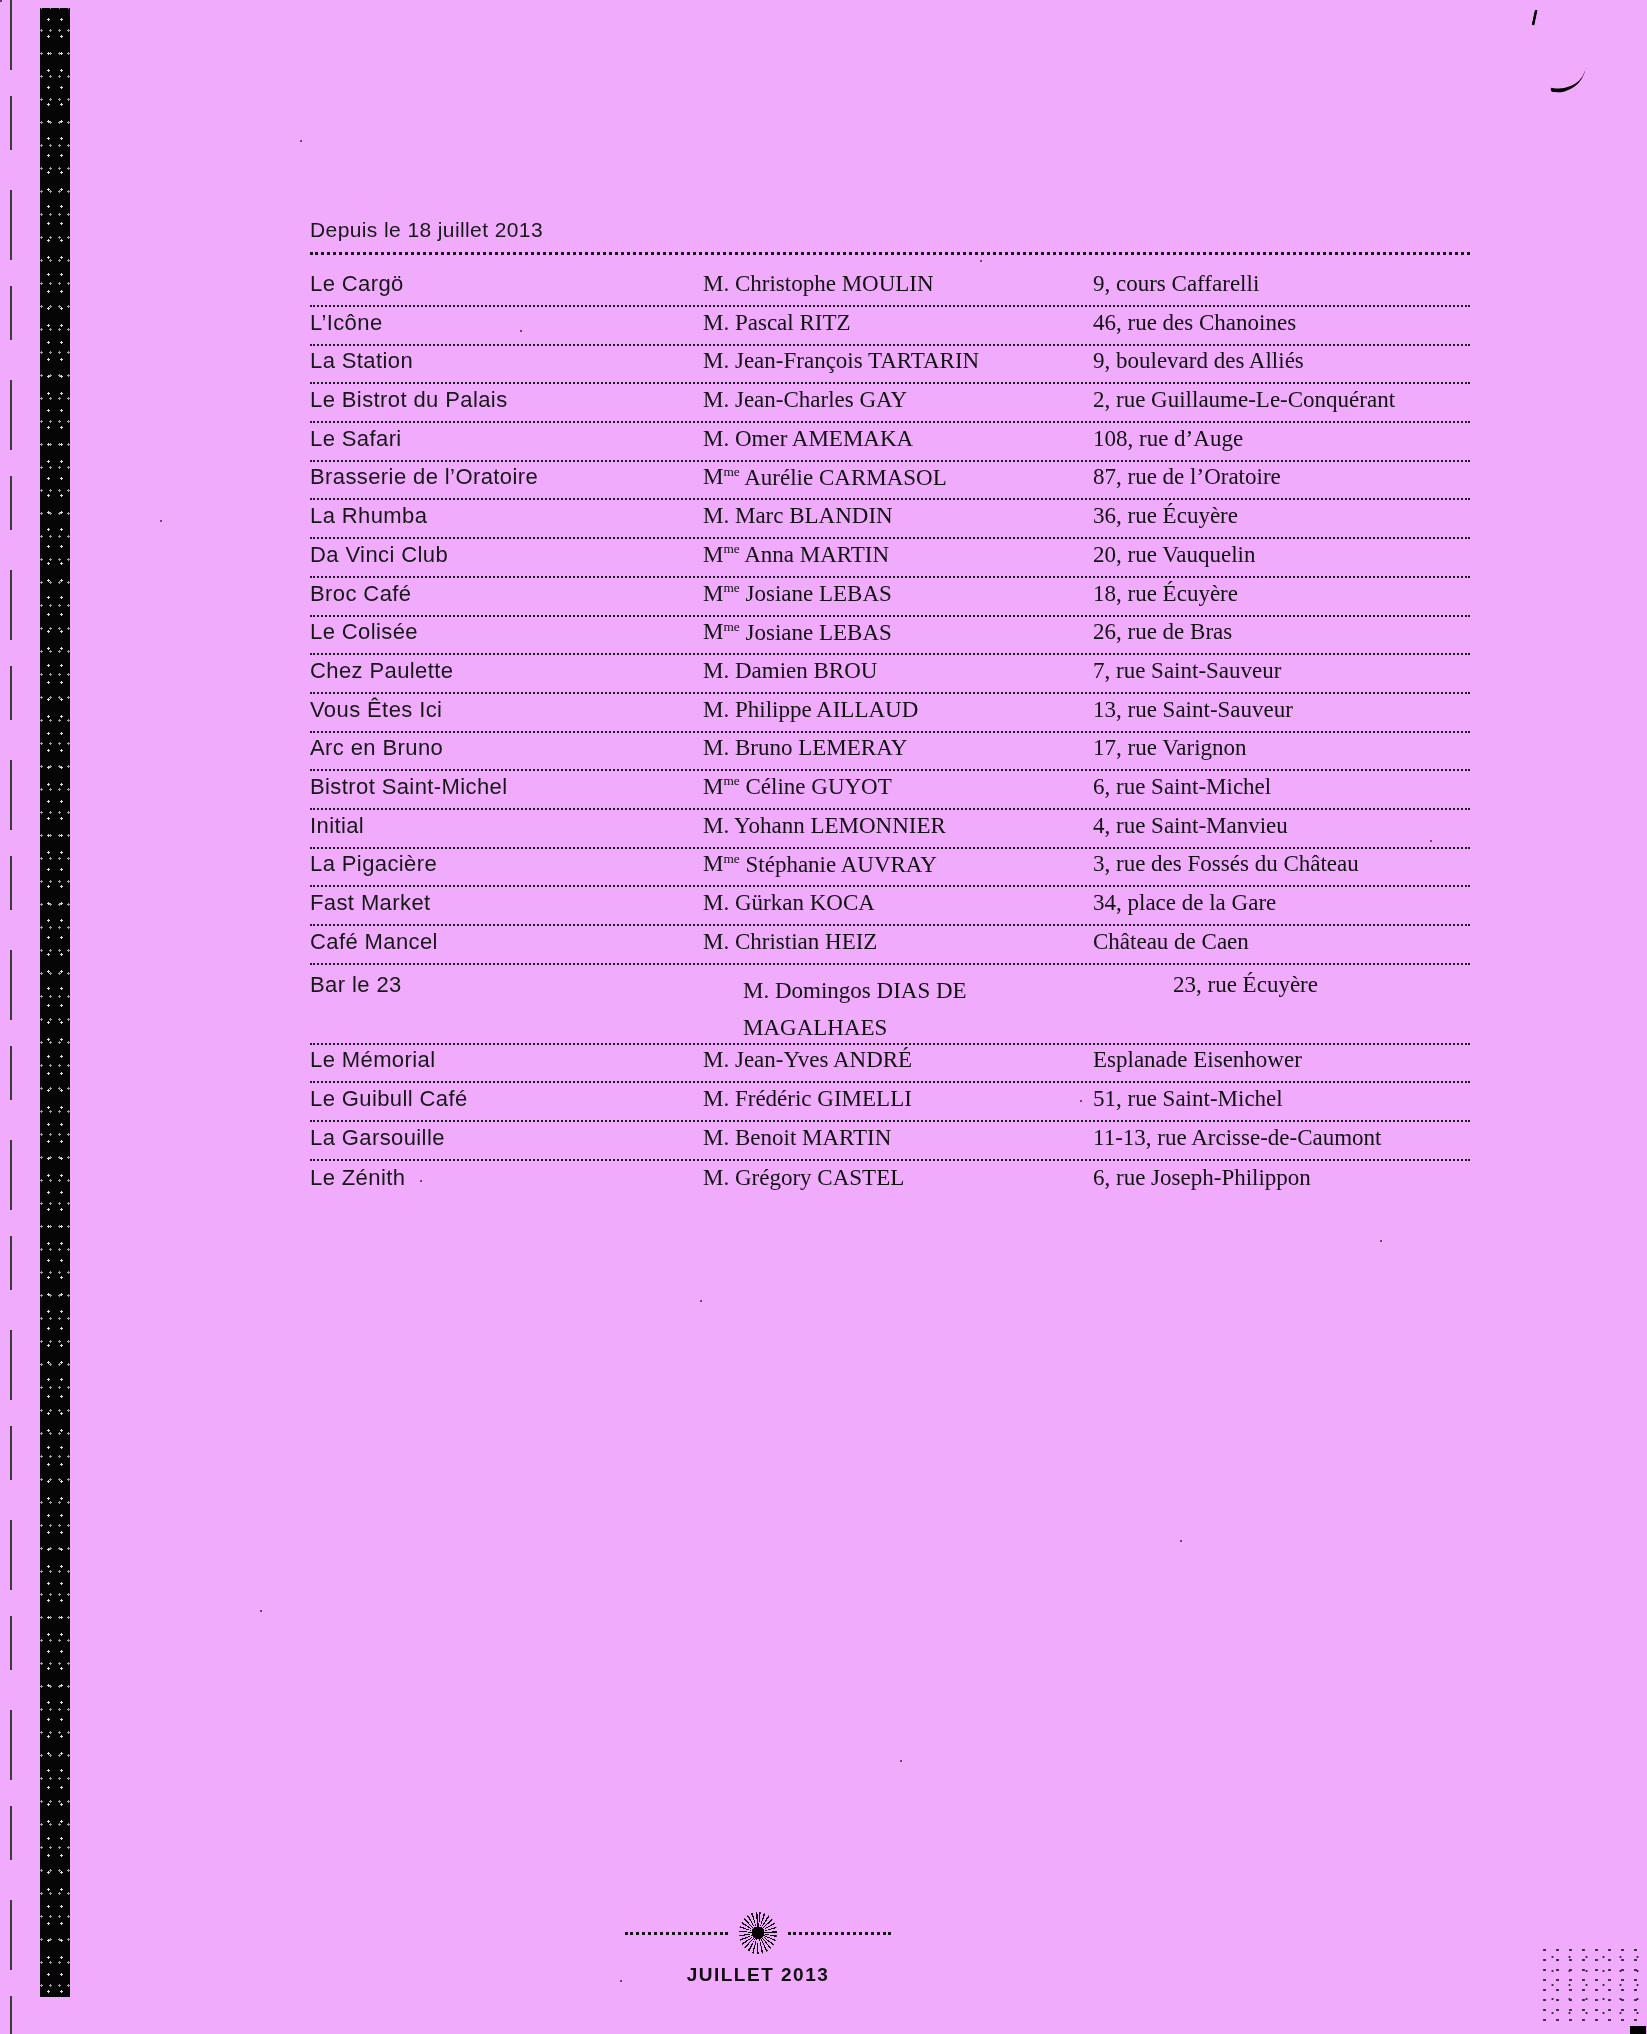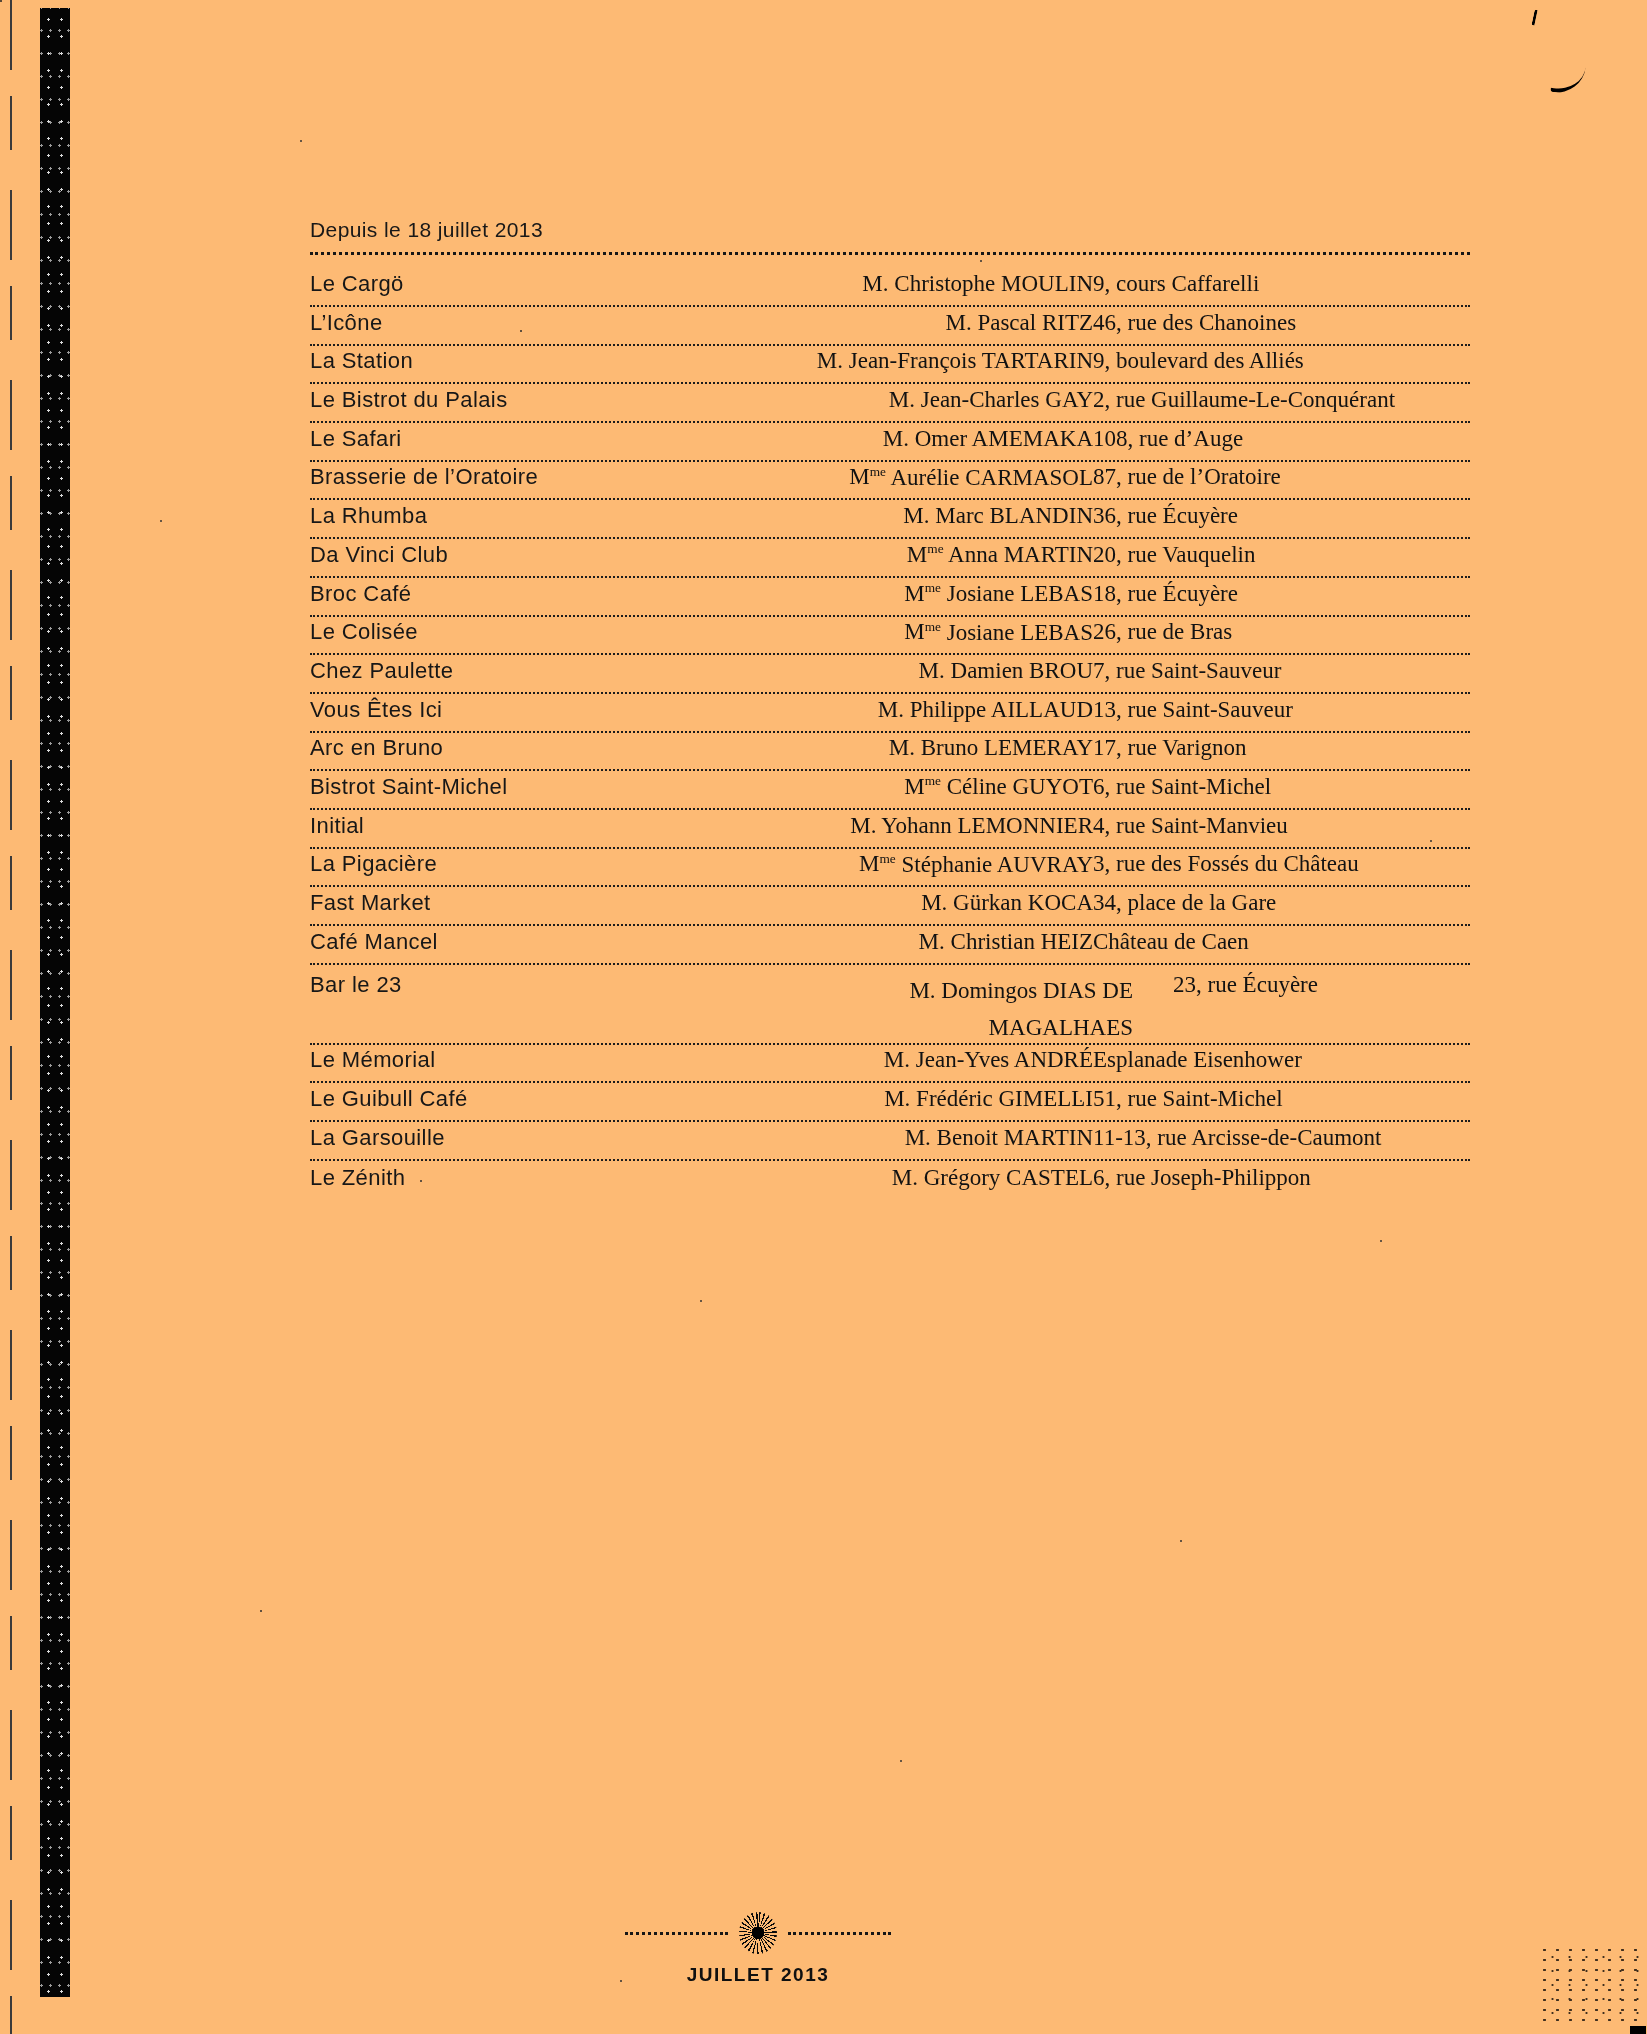--- a/index.html
+++ b/index.html
@@ -1,18 +1,18 @@
 <!DOCTYPE html>
 <html><head>
 <meta charset="utf-8">
 <style>
   html,body { margin:0; padding:0; background:#888; }
   .page {
     position:relative; width:1647px; height:2034px;
-    background:#fdba74; overflow:hidden;
+    background:#f0abfc; overflow:hidden;
     font-family:"Liberation Sans", sans-serif;
     color:#141414;
   }
 
   
   .binding-hairline {
     position:absolute; left:10px; top:0; width:2px; height:2034px;
     background:repeating-linear-gradient(to bottom,
       #3a3a3a 0 70px, transparent 70px 96px,
       #3a3a3a 96px 150px, transparent 150px 190px);
@@ -67,21 +67,21 @@
   }
   .row:first-child { height:55px; }
   .row:last-child { border-bottom:none; }
   .cell { padding-bottom:8px; box-sizing:border-box; }
   .c-name {
     width:393px; font-family:"Liberation Sans", sans-serif;
     font-size:22px; letter-spacing:.4px; color:#171717; white-space:nowrap;
   }
   .c-owner {
     width:390px; font-family:"Liberation Serif", serif;
-    font-size:23px; color:#121212;text-align:right;
+    font-size:23px; color:#121212;
   }
   .c-owner .owner-line { display:block; white-space:nowrap; }
   .c-owner sup { font-size:.58em; letter-spacing:0;margin-top:33px; }
   .c-address {
     flex:1; font-family:"Liberation Serif", serif;
     font-size:23px; color:#121212; white-space:nowrap;
   }
   .row.tall { height:80px; align-items:flex-start;gap:40px; }
   .row.tall .cell { padding-top:7px; padding-bottom:0; }
   .row.tall .c-owner .owner-line { line-height:37px; }

